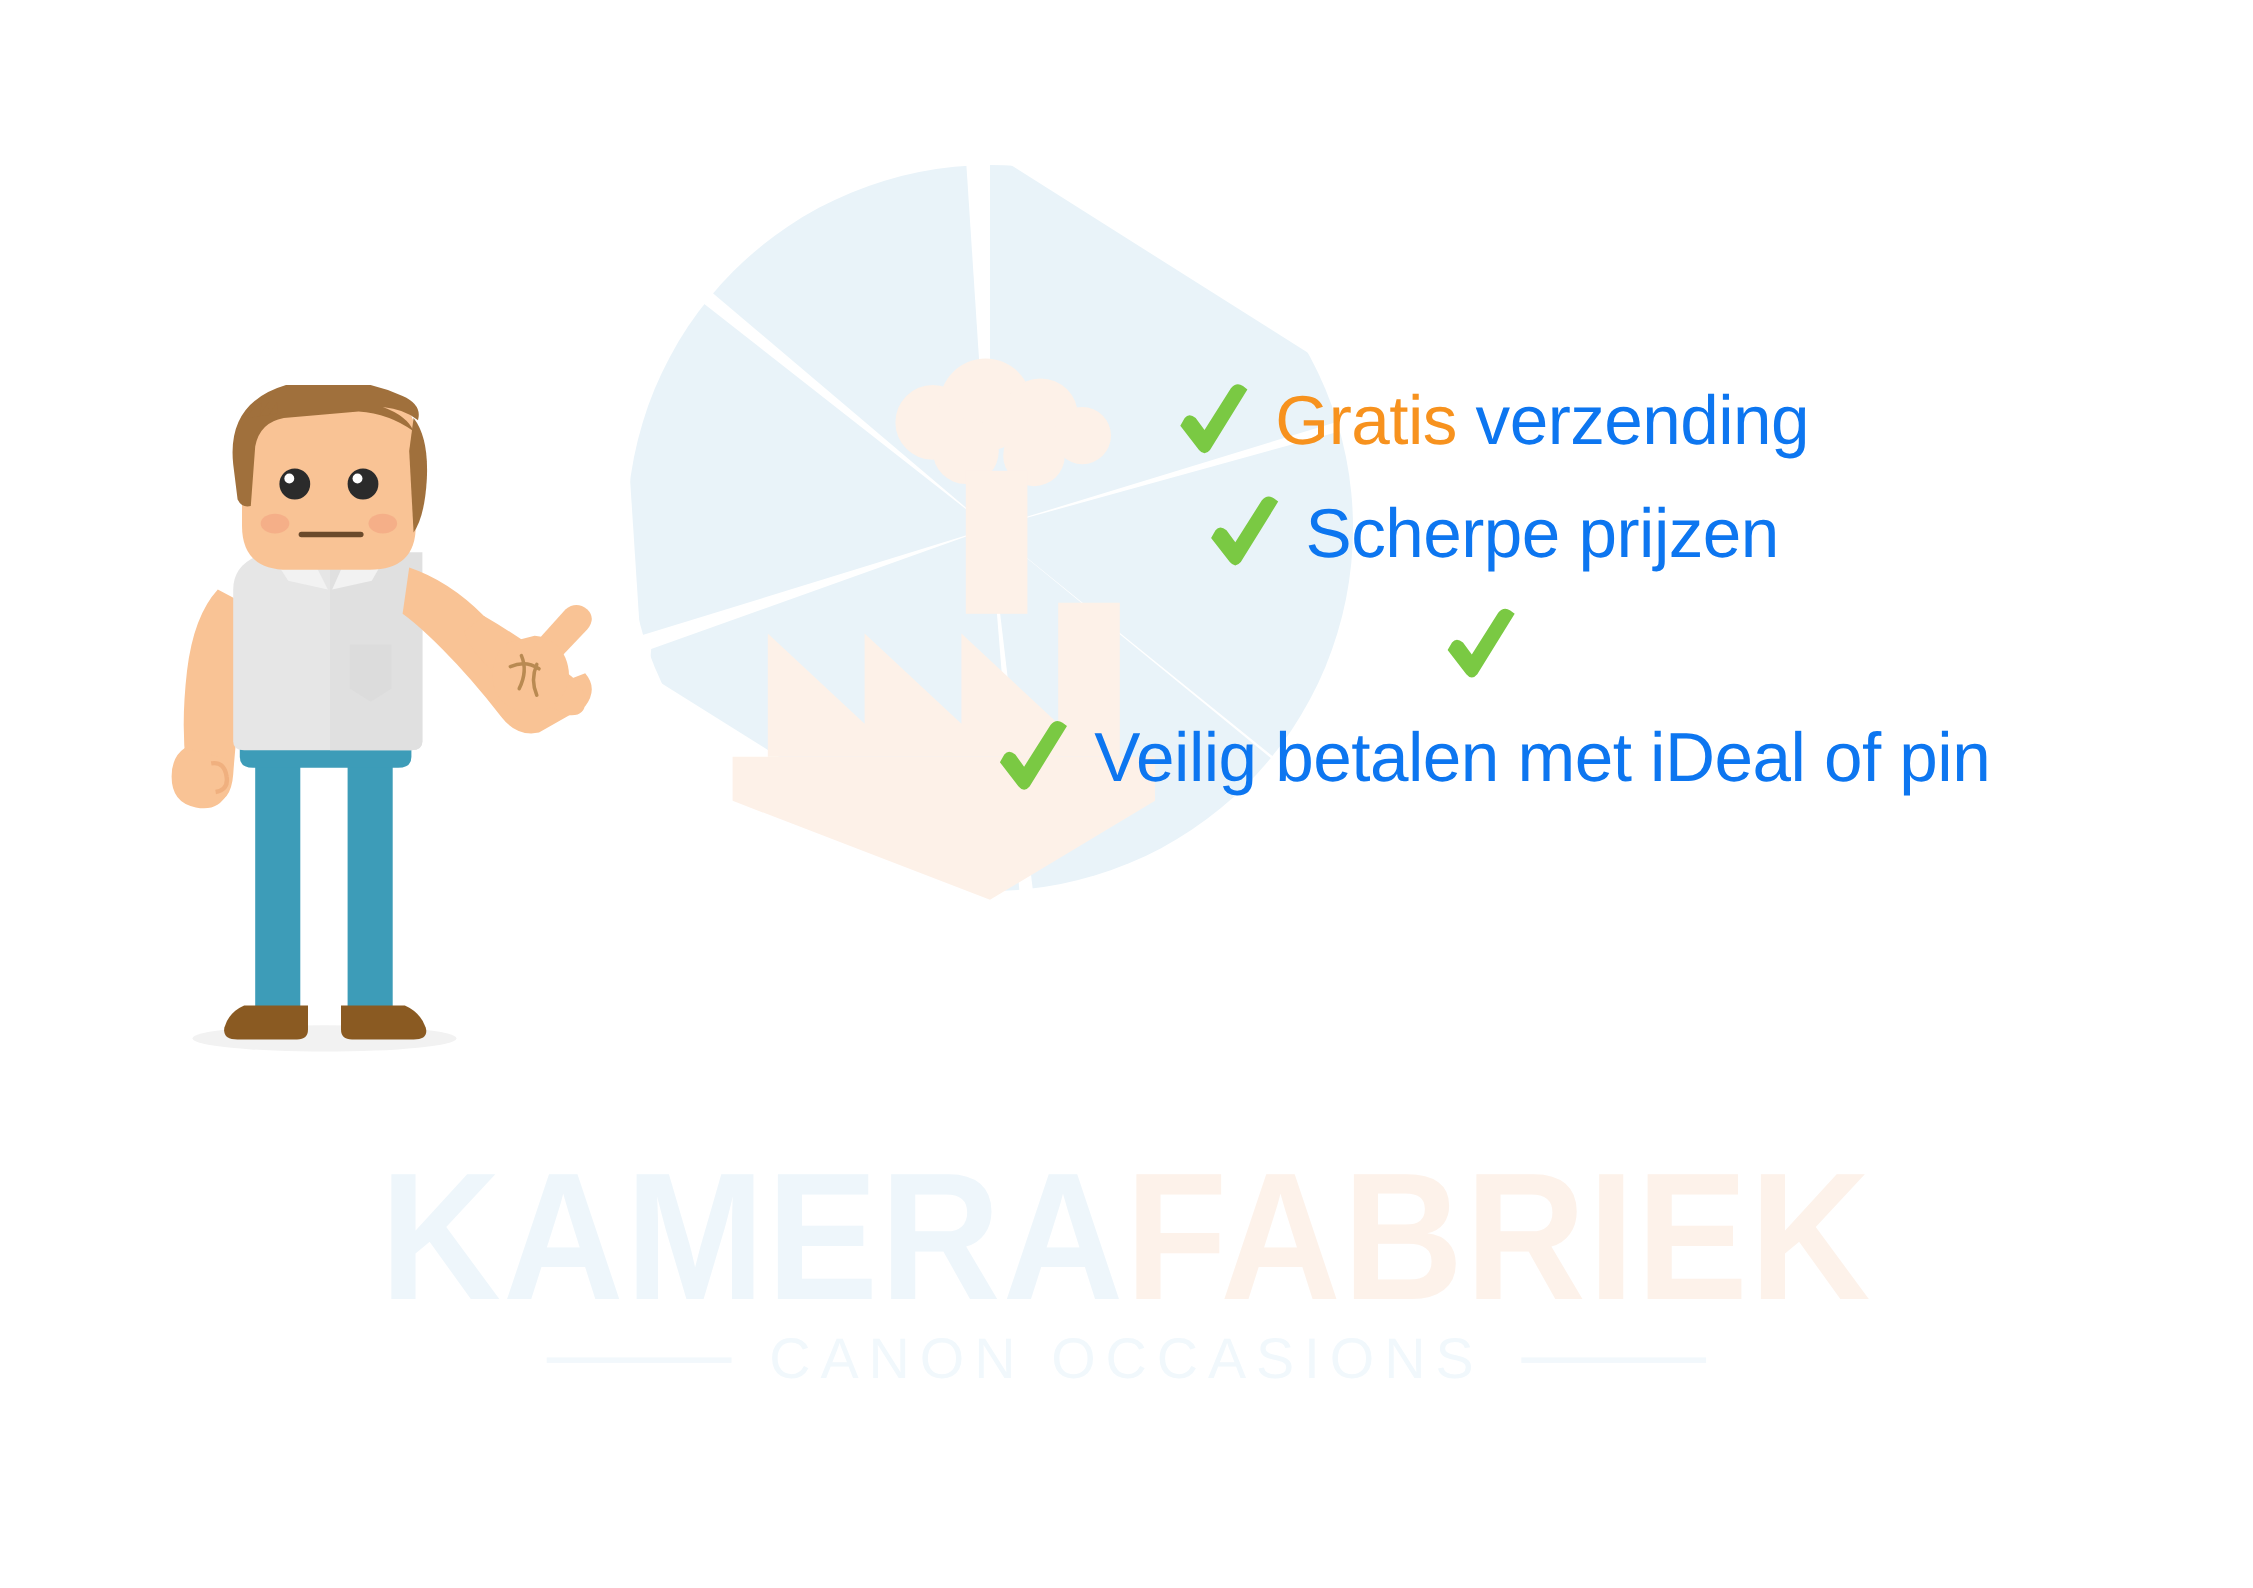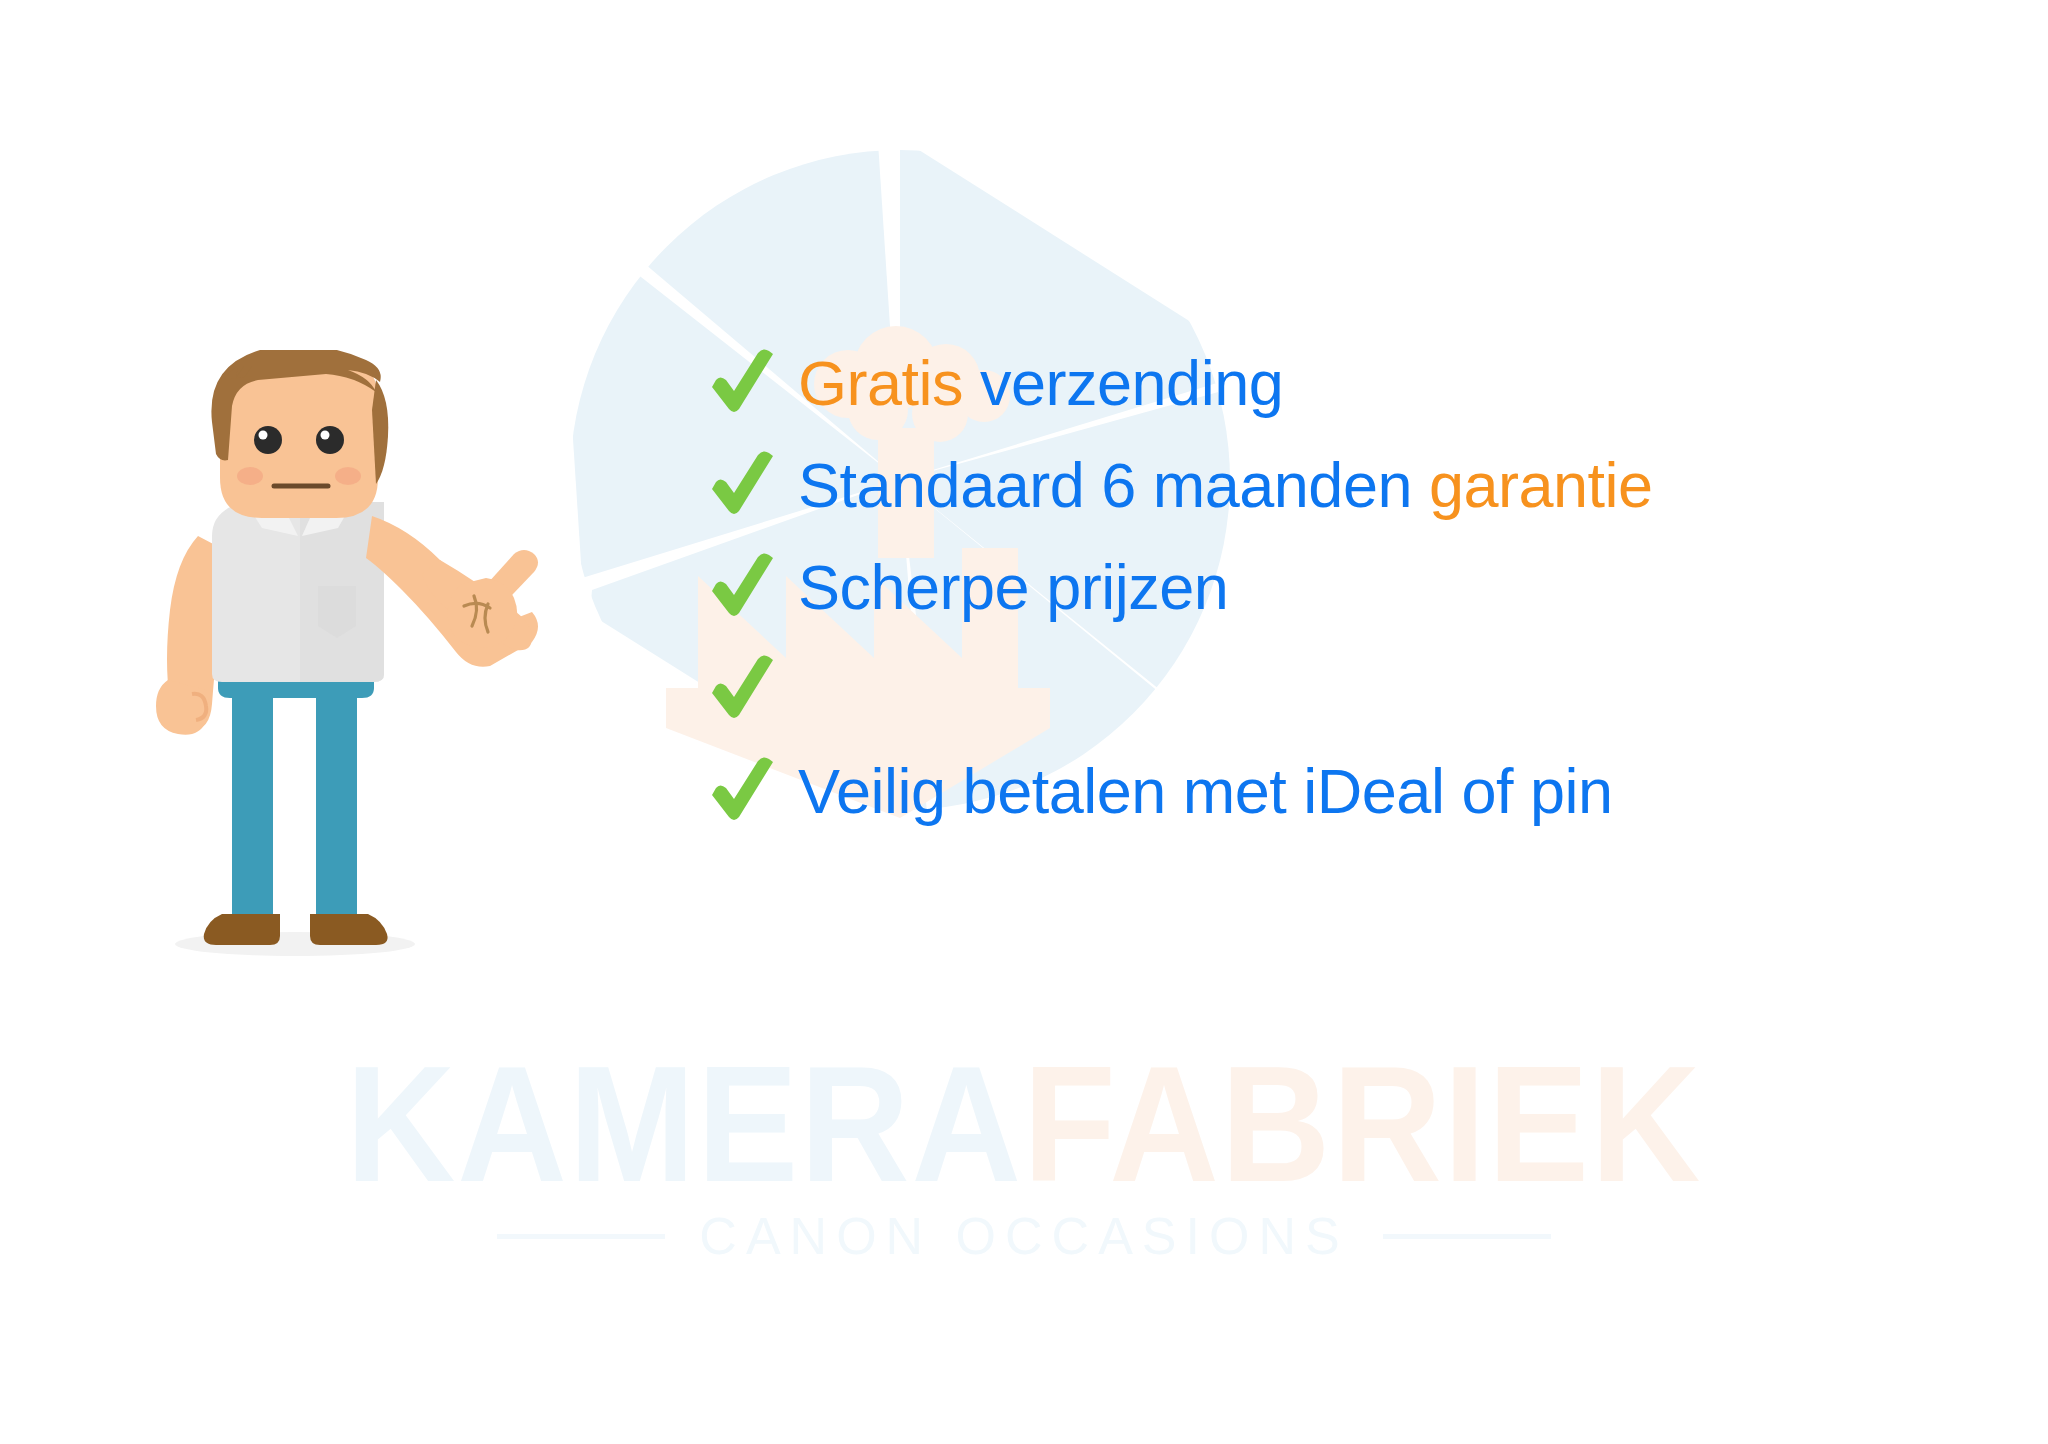--- a/index.html
+++ b/index.html
@@ -34,20 +34,21 @@
   .features{
     position:absolute;
     left:706px;
     top:332px;
     width:1300px;
   }
   .feature-row{
     display:flex;
     align-items:center;
     height:102px;
+    justify-content:center;
   }
   .check-icon{
     width:92px;
     flex:0 0 92px;
     display:flex;
     align-items:center;
     justify-content:flex-start;
   }
   .check-icon svg{display:block;width:72px;height:72px;}
   .feature-text{
@@ -213,30 +214,20 @@
       <span class="check-icon">
         <svg viewBox="0 0 72 72" xmlns="http://www.w3.org/2000/svg" aria-hidden="true">
           <path d="M6 40 L10 33 Q14 28 20 33 L28 44 L52 6 Q57 0 63 4 L67 7 L33 62 Q28 68 23 62 Z" fill="#7ac943"></path>
         </svg>
       </span>
       <span class="feature-text">
         <span class="t-orange">Gratis </span><span class="t-blue">verzending</span>
       </span>
     </div>
 
-    <div class="feature-row">
-      <span class="check-icon">
-        <svg viewBox="0 0 72 72" xmlns="http://www.w3.org/2000/svg" aria-hidden="true">
-          <path d="M6 40 L10 33 Q14 28 20 33 L28 44 L52 6 Q57 0 63 4 L67 7 L33 62 Q28 68 23 62 Z" fill="#7ac943"></path>
-        </svg>
-      </span>
-      <span class="feature-text">
-        <span class="t-blue">Standaard 6 maanden </span><span class="t-orange">garantie</span>
-      </span>
-    </div>
 
     <div class="feature-row">
       <span class="check-icon">
         <svg viewBox="0 0 72 72" xmlns="http://www.w3.org/2000/svg" aria-hidden="true">
           <path d="M6 40 L10 33 Q14 28 20 33 L28 44 L52 6 Q57 0 63 4 L67 7 L33 62 Q28 68 23 62 Z" fill="#7ac943"></path>
         </svg>
       </span>
       <span class="feature-text">
         <span class="t-blue">Scherpe prijzen</span>
       </span>

